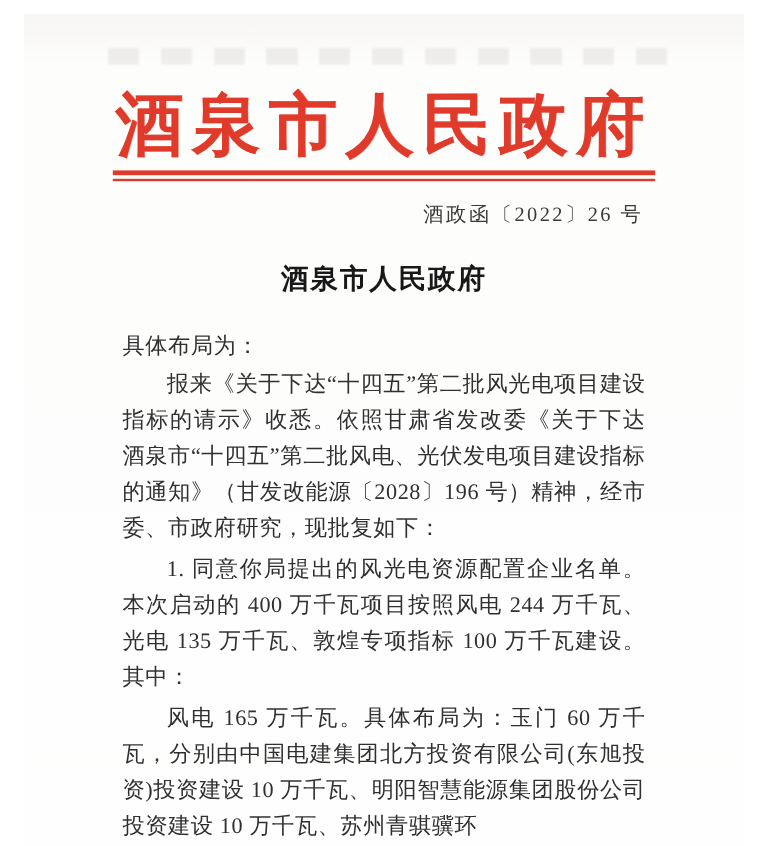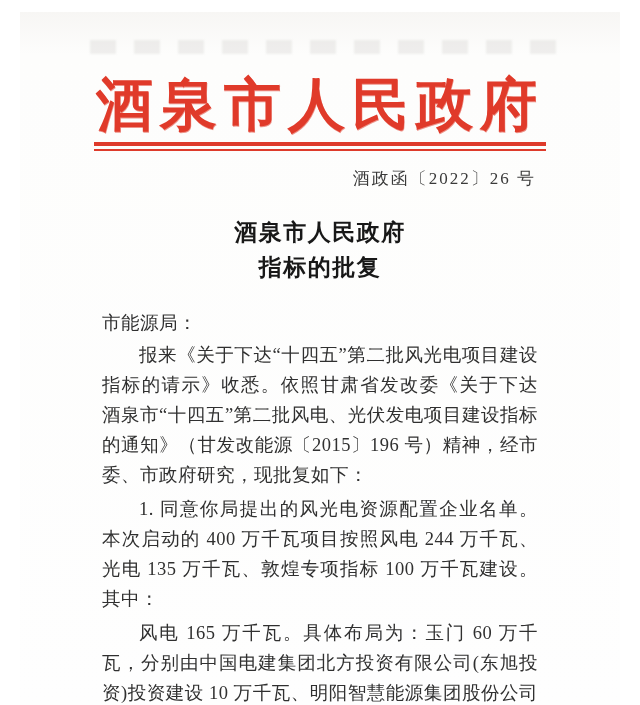--- a/index.html
+++ b/index.html
@@ -90,22 +90,21 @@
 
   <div class="letterhead">
     <div class="org-name">酒泉市人民政府</div>
     <div class="red-rule"></div>
   </div>
 
   <div class="doc-number">酒政函〔2022〕26 号</div>
 
   <div class="doc-title">
     <div>酒泉市人民政府</div>
-    <div>指标的批复</div>
   </div>
 
   <div class="body-text">
-    <p class="salutation">市能源局：</p>
-    <p>报来《关于下达“十四五”第二批风光电项目建设指标的请示》收悉。依照甘肃省发改委《关于下达酒泉市“十四五”第二批风电、光伏发电项目建设指标的通知》（甘发改能源〔2015〕196 号）精神，经市委、市政府研究，现批复如下：</p>
+    <p class="salutation">具体布局为：</p>
+    <p>报来《关于下达“十四五”第二批风光电项目建设指标的请示》收悉。依照甘肃省发改委《关于下达酒泉市“十四五”第二批风电、光伏发电项目建设指标的通知》（甘发改能源〔2028〕196 号）精神，经市委、市政府研究，现批复如下：</p>
     <p>1. 同意你局提出的风光电资源配置企业名单。本次启动的 400 万千瓦项目按照风电 244 万千瓦、光电 135 万千瓦、敦煌专项指标 100 万千瓦建设。其中：</p>
     <p>风电 165 万千瓦。具体布局为：玉门 60 万千瓦，分别由中国电建集团北方投资有限公司(东旭投资)投资建设 10 万千瓦、明阳智慧能源集团股份公司投资建设 10 万千瓦、苏州青骐骥环</p>
   </div>
 </div>
 
 </body></html>

